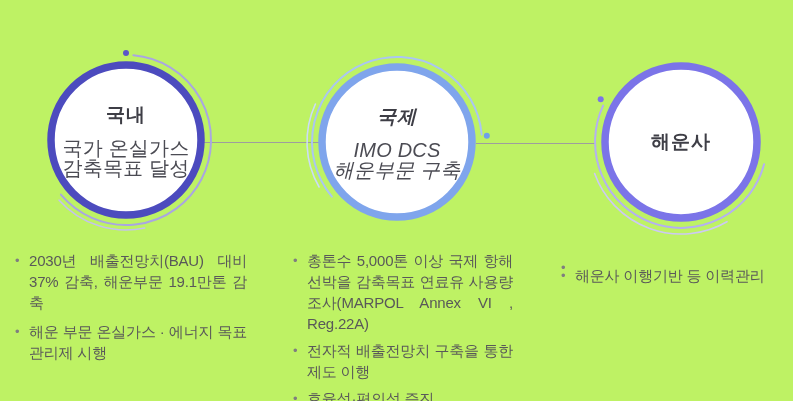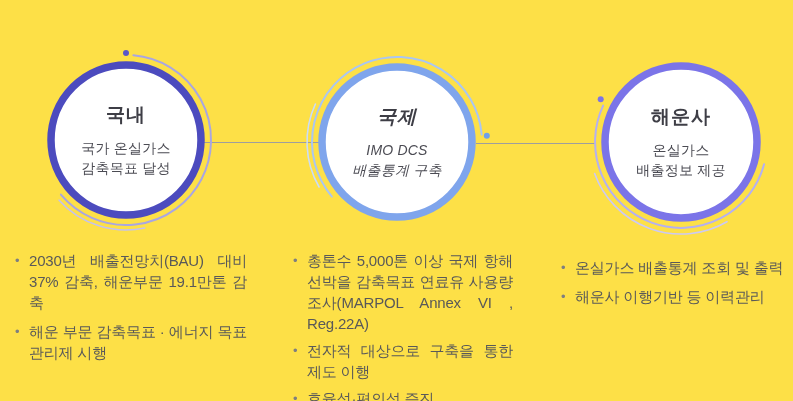--- a/index.html
+++ b/index.html
@@ -1,30 +1,30 @@
 <!DOCTYPE html>
 <html><head>
 <meta charset="utf-8">
 <style>
   html,body{margin:0;padding:0;background:#ffffff;}
   body{width:793px;height:401px;font-family:"Liberation Sans","DejaVu Sans",sans-serif;}
-  .canvas{position:relative;width:793px;height:401px;background:#fde047;overflow:hidden;}
+  .canvas{position:relative;width:793px;height:401px;background:#bef264;overflow:hidden;}
 
   .connector{position:absolute;height:1px;background:#9e9e9e;}
   #connector-1{left:202px;top:142px;width:119px;}
   #connector-2{left:476px;top:143px;width:119px;}
 
   .card{position:absolute;width:190px;height:190px;}
   #card-0{left:31px;top:45px;}
   #card-1{left:302px;top:47px;font-style:italic;}
   #card-2{left:586px;top:47px;}
   .card svg{position:absolute;left:0;top:0;}
   .card-text{position:absolute;inset:0;display:flex;flex-direction:column;align-items:center;justify-content:center;gap:10px;text-align:center;}
   .card-title{font-size:19px;font-weight:700;color:#3e3e46;letter-spacing:1px;}
-  .card-subtitle{font-size:14px;color:#4b4b53;line-height:20px;white-space:pre-line;letter-spacing:0.2px;}
+  .card-subtitle{font-size:20px;color:#4b4b53;line-height:20px;white-space:pre-line;letter-spacing:0.2px;}
 
   .bullet-list{position:absolute;}
   .bullet-item{position:relative;padding-left:15px;margin-bottom:8px;font-size:15px;line-height:21px;color:#595959;letter-spacing:-0.2px;}
   .bullet-list.justify .bullet-item{text-align:justify;}
   .bullet{position:absolute;left:1px;top:0;color:#7f7f7f;font-size:13px;}
   #list-0{left:14px;top:250px;width:233px;}
   #list-1{left:292px;top:250px;width:221px;}
   #list-1 .bullet-item{margin-bottom:6px;}
   #list-2{left:560px;top:257px;width:233px;}
 </style>
@@ -53,68 +53,65 @@
   <div class="card" id="card-1">
     <svg width="190" height="190" viewBox="0 0 190 190">
       <path d="M 179.7 87.6 A 85 85 0 1 0 29.9 149.6" fill="none" stroke-width="2" stroke-linecap="round" stroke="#AAC6F2"></path>
       <path d="M 13.4 57.0 A 90 90 0 0 0 17.1 140.0" fill="none" stroke-width="1.6" stroke-linecap="round" stroke="#CBDCF7"></path>
       <circle cx="95" cy="95" r="75" fill="#ffffff" stroke-width="7.5" stroke="#7FA5EC"></circle>
       <circle cx="184.8" cy="88.7" r="3" fill="#6FA0EA"></circle>
     </svg>
     <div class="card-text">
       <div class="card-title">국제</div>
       <div class="card-subtitle">IMO DCS
-배출통계 구축</div>
+해운부문 구축</div>
     </div>
   </div>
 
   <div class="card" id="card-2">
     <svg width="190" height="190" viewBox="0 0 190 190">
       <path d="M 17.1 58.6 A 86 86 0 1 0 178.1 117.3" fill="none" stroke-width="2" stroke-linecap="round" stroke="#B4B0F1"></path>
       <path d="M 8.6 126.5 A 92 92 0 0 0 141.0 174.7" fill="none" stroke-width="1.6" stroke-linecap="round" stroke="#CCC9F5"></path>
       <circle cx="95" cy="95" r="76" fill="#ffffff" stroke-width="7.5" stroke="#7B74E8"></circle>
       <circle cx="14.7" cy="52.3" r="3" fill="#7B74E8"></circle>
     </svg>
     <div class="card-text">
       <div class="card-title">해운사</div>
-      <div class="card-subtitle">온실가스
-배출정보 제공</div>
     </div>
   </div>
 
   <div class="bullet-list justify" id="list-0">
     <div class="bullet-item">
       <span class="bullet">•</span>
       <span>2030년 배출전망치(BAU) 대비 37% 감축, 해운부문 19.1만톤 감축</span>
     </div>
     <div class="bullet-item">
       <span class="bullet">•</span>
-      <span>해운 부문 감축목표 · 에너지 목표 관리제 시행</span>
+      <span>해운 부문 온실가스 · 에너지 목표 관리제 시행</span>
     </div>
   </div>
 
   <div class="bullet-list justify" id="list-1">
     <div class="bullet-item">
       <span class="bullet">•</span>
       <span>총톤수 5,000톤 이상 국제 항해 선박을 감축목표 연료유 사용량 조사(MARPOL Annex VI , Reg.22A)</span>
     </div>
     <div class="bullet-item">
       <span class="bullet">•</span>
-      <span>전자적 대상으로 구축을 통한 제도 이행</span>
+      <span>전자적 배출전망치 구축을 통한 제도 이행</span>
     </div>
     <div class="bullet-item">
       <span class="bullet">•</span>
       <span>효율성·편의성 증진</span>
     </div>
   </div>
 
   <div class="bullet-list" id="list-2">
     <div class="bullet-item">
       <span class="bullet">•</span>
-      <span>온실가스 배출통계 조회 및 출력</span>
     </div>
     <div class="bullet-item">
       <span class="bullet">•</span>
       <span>해운사 이행기반 등 이력관리</span>
     </div>
   </div>
 
 </div>
 
 </body></html>

